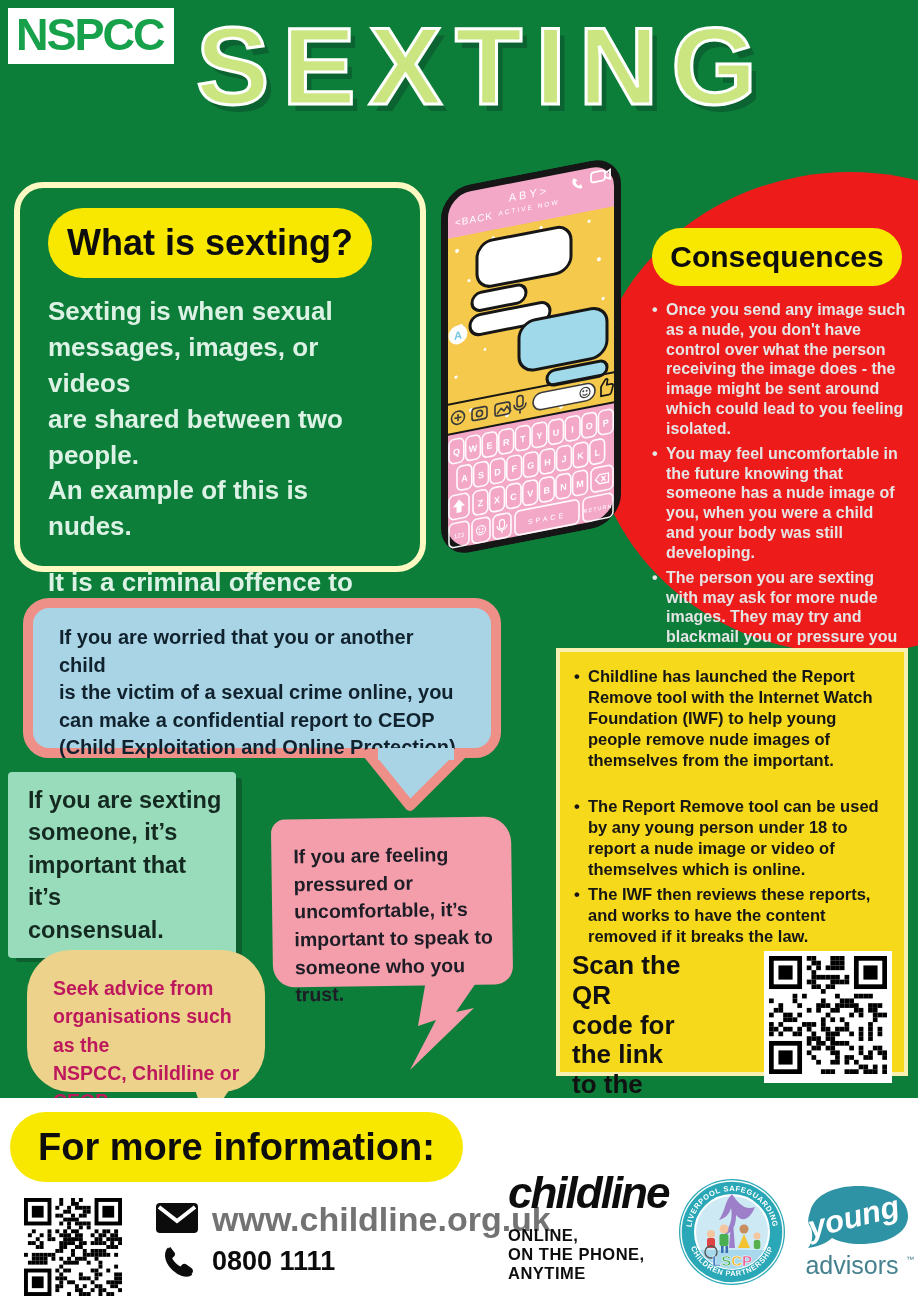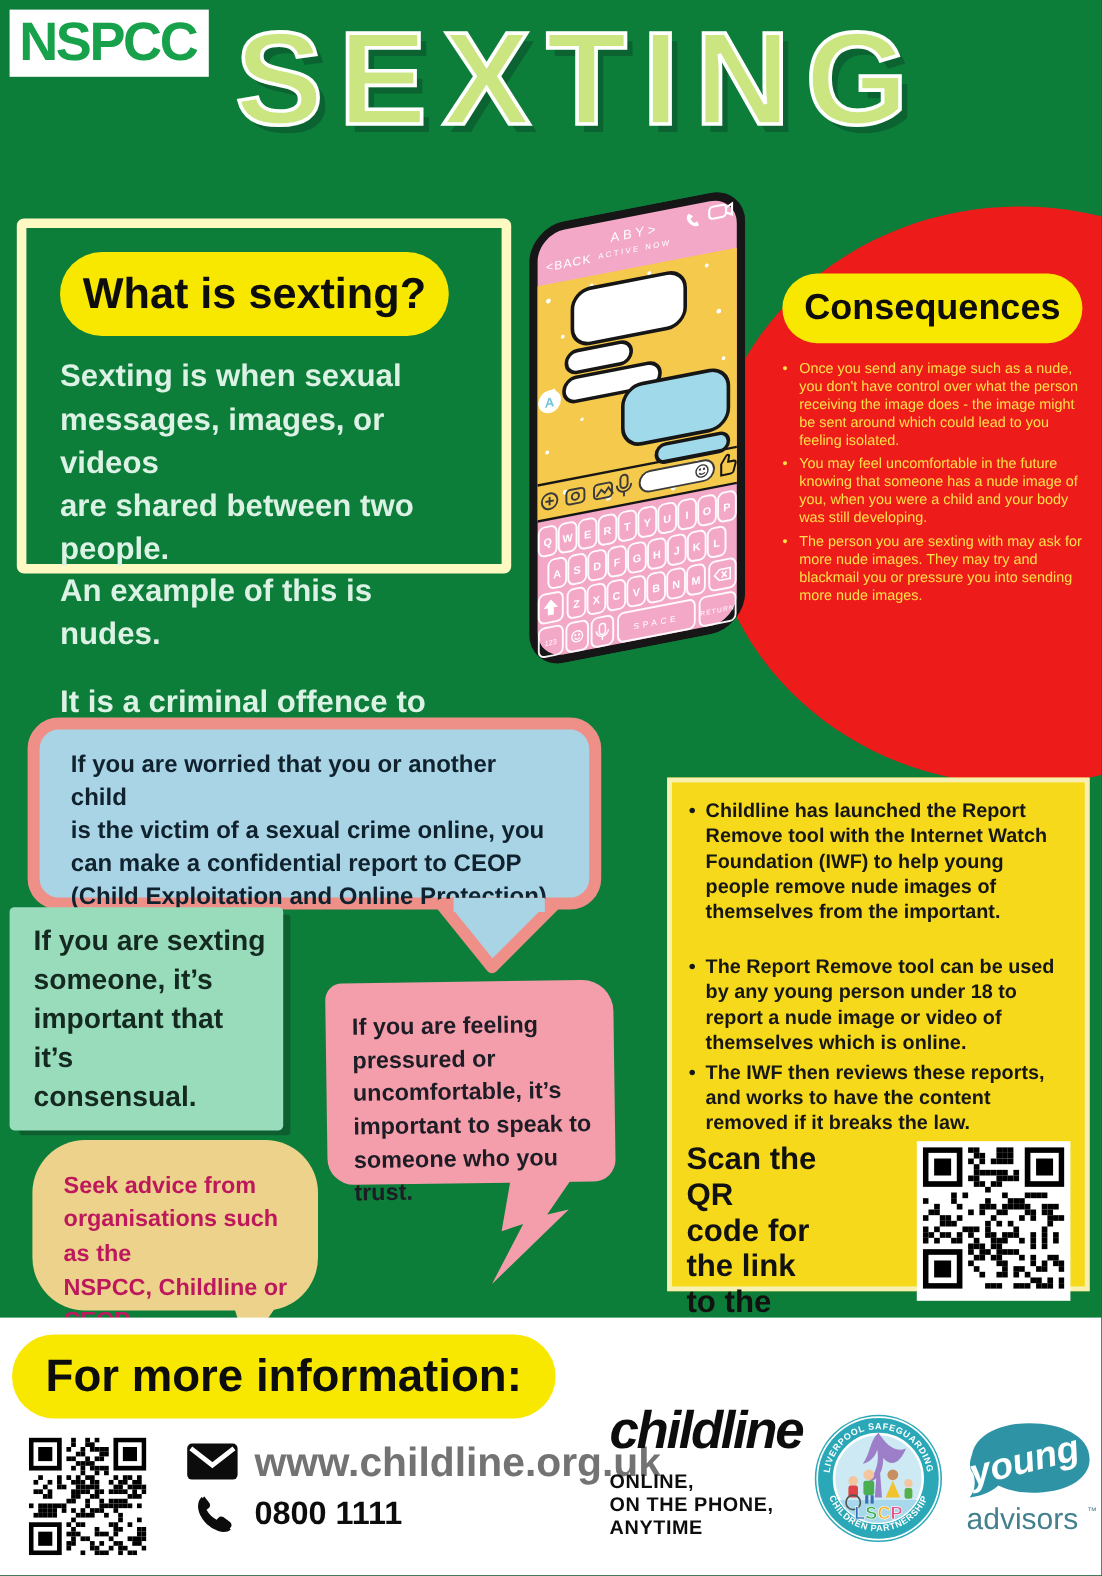--- a/index.html
+++ b/index.html
@@ -12,48 +12,48 @@
   .nspcc{ left:8px; top:8px; background:#ffffff; color:#17a14b; font-weight:900;
           font-size:45px; line-height:52px; padding:1px 10px 3px 8px; letter-spacing:-2px; }
   .big-title{ left:196px; top:2px; font-size:110px; font-weight:800; letter-spacing:13px;
           color:#cbe581; -webkit-text-stroke:3px #ffffff;
           text-shadow:6px 7px 0 #0a6330; white-space:nowrap; }
 
   .pill{ background:#f8e800; border-radius:36px; display:flex; align-items:center;
          justify-content:center; color:#0d0d0d; font-weight:800; }
 
   
-  .what-box{ left:14px; top:182px; width:412px; height:296px; border:8px solid #fef9c3;
-             border-radius:6px; padding:20px 24px 0 28px; }
+  .what-box{ left:14px; top:182px; width:412px; height:390px; border:6px solid #fef9c3;
+             border-radius:29px; padding:20px 24px 0 28px; }
   .what-pill{ width:324px; height:70px; font-size:36px; border-radius:36px; }
   .what-box p{ margin-top:16px; color:#dcf2e4; font-weight:700; font-size:26px;
                line-height:1.38; white-space:pre-line; }
   .what-box p + p{ margin-top:20px; }
 
   
   .red-circle{ left:590px; top:172px; width:520px; height:482px; border-radius:50%;
                background:#ee1b1b; }
   .conseq-pill{ left:652px; top:228px; width:250px; height:58px; font-size:30px; }
-  .conseq-list{ left:652px; top:300px; width:254px; color:#fde047; font-weight:400;
-                font-size:12px; line-height:1.24; list-style:none; }
+  .conseq-list{ left:652px; top:300px; width:254px; color:#e5e5e5; font-weight:700;
+                font-size:16px; line-height:1.24; list-style:none; }
   .conseq-list li{ position:relative; padding-left:14px; margin-bottom:5px; }
   .conseq-list li::before{ content:"\2022"; position:absolute; left:0; top:0; }
 
   
   .phone-wrap{ left:441px; top:190px; width:180px; height:368px;
                transform:skewY(-11deg); transform-origin:top left; z-index:5; }
   .phone-wrap svg{ display:block; font-family:"Liberation Sans", sans-serif; }
 
   
   .blue-bubble{ left:23px; top:598px; width:478px; height:160px; background:#a9d4e5;
                 border:10px solid #ee8f88; border-radius:26px; padding:16px 26px;
                 color:#10222e; font-weight:700; font-size:20px; line-height:1.38;
                 white-space:pre-line; }
   .blue-tail{ left:358px; top:748px; }
-  .teal-box{ left:8px; top:756px; width:228px; background:#99dcbc; padding:12px 14px 12px 20px;
+  .teal-box{ left:8px; top:772px; width:228px; background:#99dcbc; padding:12px 14px 12px 20px;
              color:#142a20; font-weight:700; font-size:23.5px; line-height:1.38;
              white-space:pre-line; box-shadow:7px 5px 0 -1px #0d5f30; border-radius:4px; }
   .pink-bubble{ left:272px; top:818px; width:240px; height:168px; background:#f49dab;
                 border-radius:14px 26px 18px 22px; transform:rotate(-0.8deg);
                 padding:24px 12px 10px 22px; color:#1d1d26; font-weight:700;
                 font-size:19.5px; line-height:1.42; white-space:pre-line; }
   .pink-bolt{ left:396px; top:980px; }
   .tan-bubble{ left:27px; top:950px; width:238px; height:142px; background:#ecd28b;
                border-radius:44px; padding:24px 16px 16px 26px; color:#be185d;
                font-weight:700; font-size:19.5px; line-height:1.45; white-space:pre-line; }

